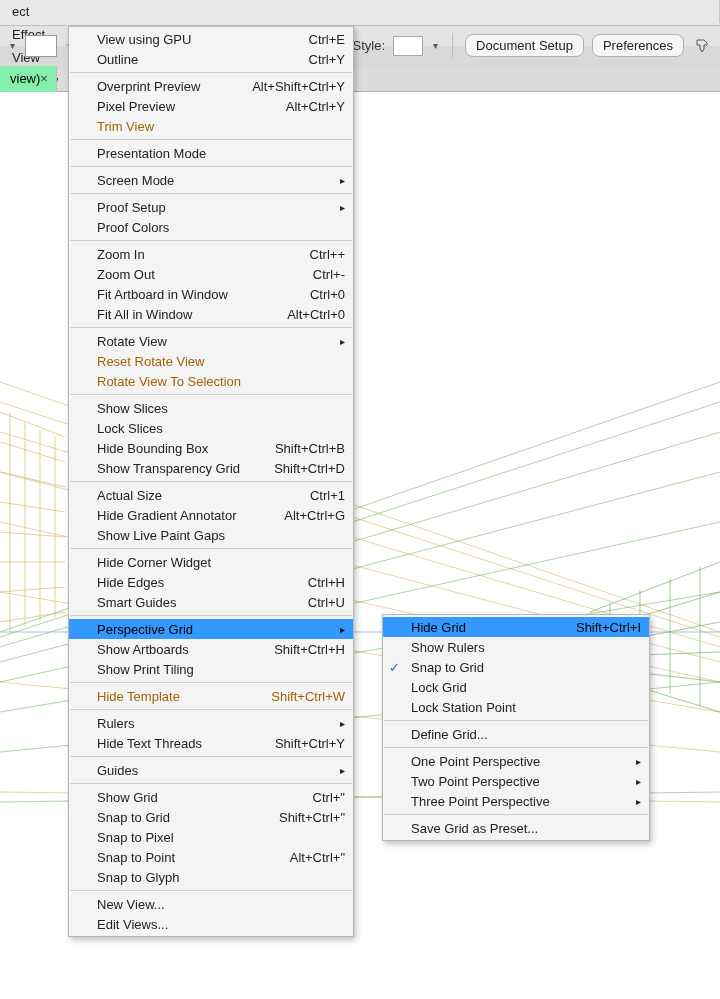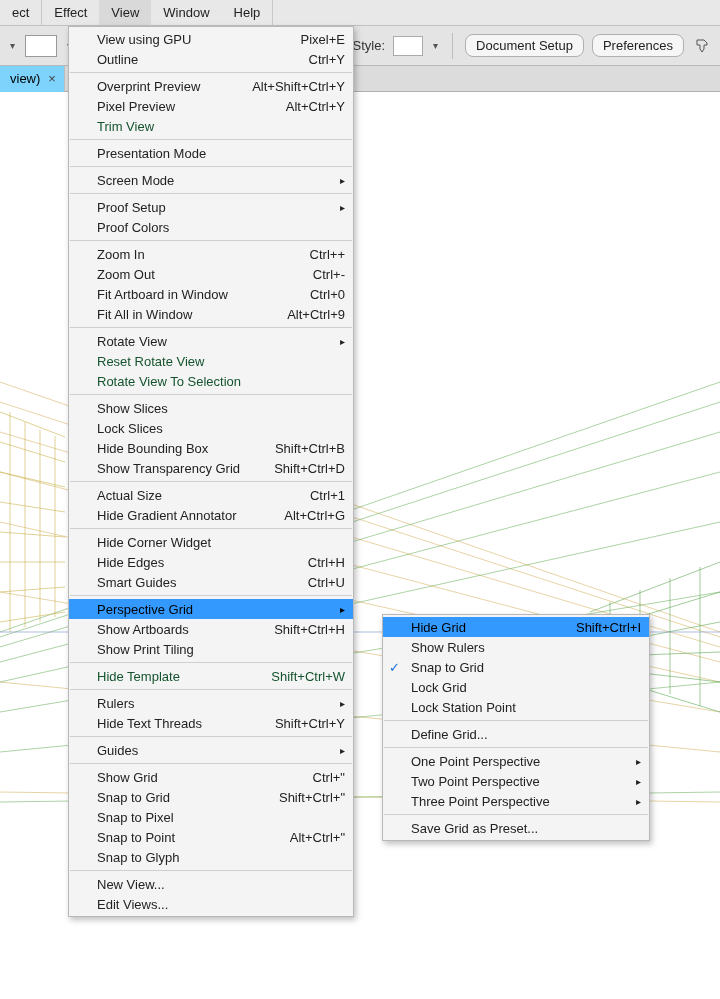--- a/index.html
+++ b/index.html
@@ -1,45 +1,45 @@
 <!DOCTYPE html>
 <html><head>
 <meta charset="utf-8">
 <style>
 * { margin: 0; padding: 0; box-sizing: border-box; font-family: "Segoe UI", Tahoma, sans-serif; font-size: 13px; }
 html, body { width: 720px; height: 999px; overflow: hidden; background: #f0f0f0; }
 
-.menubar { height: 26px; background: #e8e8e8; display: flex; align-items: stretch; border-bottom: 1px solid #c0c0c0; padding-left: 0; }
+.menubar { height: 26px; background: #e8e8e8; display: flex; align-items: stretch; border-bottom: 1px solid #c0c0c0; padding-left: 0; flex-direction: column; }
 .menubar-item { padding: 4px 12px 4px 12px; color: #222; cursor: default; display: flex; align-items: center; }
 .menubar-item.active { background: #d9d9d9; }
 .menubar-sep-right { border-right: 1px solid #c8c8c8; }
 
 .toolbar { height: 40px; background: #e4e4e4; border-bottom: 1px solid #b8b8b8; display: flex; align-items: center; padding: 0 8px; gap: 8px; }
 .tb-swatch { width: 32px; height: 22px; border: 1px solid #999; background: #fff; }
 .tb-sep { width: 1px; height: 26px; background: #bdbdbd; margin: 0 4px; }
 .tb-chevron { font-size: 10px; color: #555; padding: 0 2px; }
 .tb-label { color: #333; }
 .tb-combo { width: 30px; height: 20px; border: 1px solid #aaa; background: #fff; }
 .tb-button { background: #f6f6f6; border: 1px solid #b0b0b0; border-radius: 8px; padding: 3px 10px; color: #222; }
 .tb-icon { width: 20px; height: 20px; display: inline-flex; align-items: center; justify-content: center; color: #444; }
 .tb-spacer { flex: 1; }
 
 .tabbar { height: 26px; background: #dcdcdc; display: flex; align-items: center; border-bottom: 1px solid #b0b0b0; }
-.tab { height: 26px; display: flex; align-items: center; padding: 0 8px 0 10px; border-right: 1px solid #bdbdbd; background: #7dd3fc; gap: 8px; }
+.tab { height: 26px; display: flex; align-items: center; padding: 0 8px 0 10px; border-right: 1px solid #bdbdbd; background: #86efac; }
 .tab-close { font-size: 13px; color: #444; }
 
 .canvas { position: absolute; left: 0; top: 92px; right: 0; bottom: 0; background: #fff; }
 .canvas svg { width: 100%; height: 100%; }
 
 .menu { position: absolute; background: #f4f4f4; border: 1px solid #b8b8b8; box-shadow: 2px 3px 6px rgba(0,0,0,0.25); padding: 2px 0; }
 .menu-main { left: 68px; top: 26px; width: 286px; }
 .menu-sub  { left: 382px; top: 614px; width: 268px; }
 
 .mi { display: flex; align-items: center; height: 20px; padding: 0 8px 0 28px; color: #222; position: relative; }
-.mi.disabled { color: #14532d; }
+.mi.disabled { color: #a16207; }
 .mi.highlight { background: #3399ff; color: #000000; }
 .mi .shortcut { margin-left: auto; padding-left: 16px; color: inherit; }
 .mi .sub-arrow { margin-left: auto; padding-left: 16px; font-size: 10px; }
 .msep { height: 1px; background: #cfcfcf; margin: 3px 1px; }
 .mi .check { position: absolute; left: 6px; color: #1a6fd6; font-size: 13px; }
 
 </style>
 </head>
 <body>
 
@@ -127,21 +127,21 @@
       <line x1="670" y1="486" x2="670" y2="602"></line>
         <line x1="700" y1="475" x2="700" y2="614"></line>
     </g>
     <line x1="0" y1="540" x2="720" y2="540" stroke="#8aa0d0" stroke-width="0.7"></line>
   </svg>
 </div>
 
 <div class="menu menu-main" id="menu-main">
     <div class="mi">
       <span>View using GPU</span>
-      <span class="shortcut">Pixel+E</span>
+      <span class="shortcut">Ctrl+E</span>
     </div>
     <div class="mi">
       <span>Outline</span>
       <span class="shortcut">Ctrl+Y</span>
     </div>
     <div class="msep"></div>
     <div class="mi">
       <span>Overprint Preview</span>
       <span class="shortcut">Alt+Shift+Ctrl+Y</span>
     </div>
@@ -177,21 +177,21 @@
     <div class="mi">
       <span>Zoom Out</span>
       <span class="shortcut">Ctrl+-</span>
     </div>
     <div class="mi">
       <span>Fit Artboard in Window</span>
       <span class="shortcut">Ctrl+0</span>
     </div>
     <div class="mi">
       <span>Fit All in Window</span>
-      <span class="shortcut">Alt+Ctrl+9</span>
+      <span class="shortcut">Alt+Ctrl+0</span>
     </div>
     <div class="msep"></div>
     <div class="mi has-sub">
       <span>Rotate View</span>
       <span class="sub-arrow">▸</span>
     </div>
     <div class="mi disabled">
       <span>Reset Rotate View</span>
     </div>
     <div class="mi disabled">
@@ -213,20 +213,23 @@
       <span class="shortcut">Shift+Ctrl+D</span>
     </div>
     <div class="msep"></div>
     <div class="mi">
       <span>Actual Size</span>
       <span class="shortcut">Ctrl+1</span>
     </div>
     <div class="mi">
       <span>Hide Gradient Annotator</span>
       <span class="shortcut">Alt+Ctrl+G</span>
+    </div>
+    <div class="mi">
+      <span>Show Live Paint Gaps</span>
     </div>
     <div class="msep"></div>
     <div class="mi">
       <span>Hide Corner Widget</span>
     </div>
     <div class="mi">
       <span>Hide Edges</span>
       <span class="shortcut">Ctrl+H</span>
     </div>
     <div class="mi">

